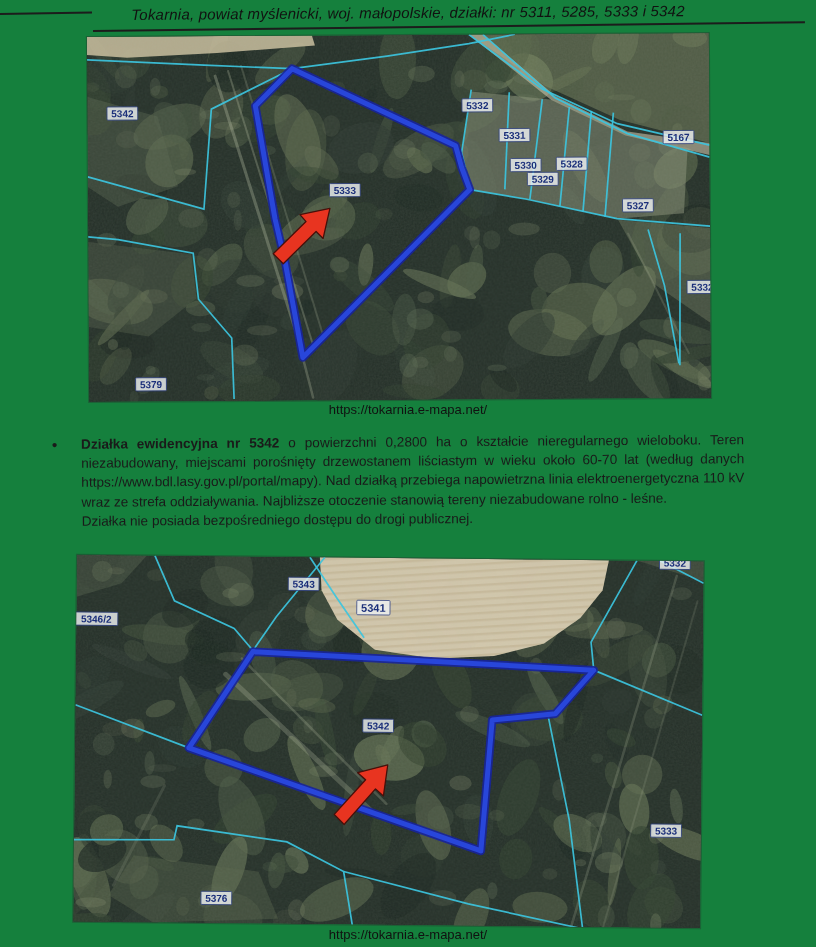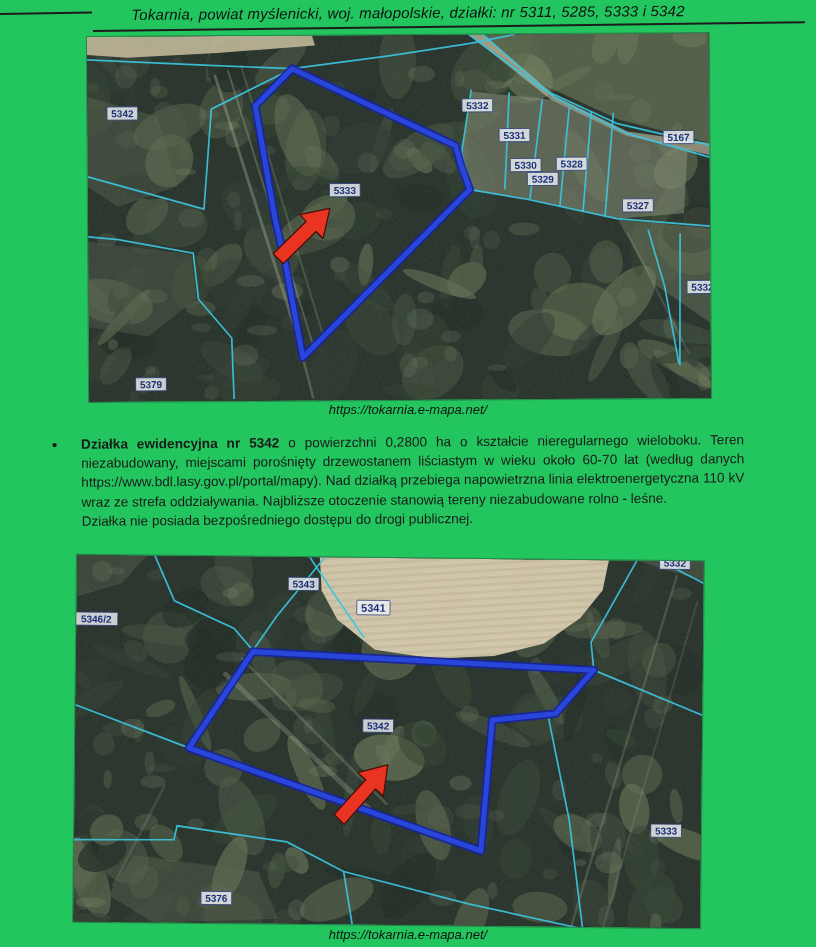--- a/index.html
+++ b/index.html
@@ -1,35 +1,35 @@
 <!DOCTYPE html>
 <html><head>
 <meta charset="utf-8">
 <style>
   html,body{margin:0;padding:0;background:#e8e8e4;}
   .page{
     position:relative;width:816px;height:947px;margin:0 auto;
-    background:#22c55e;overflow:hidden;
+    background:#15803d;overflow:hidden;
     font-family:"Liberation Sans",sans-serif;color:#1a1a1a;
   }
   .rule{position:absolute;background:#1c1c1c;height:2px;}
   .rule-short{left:0;top:13px;width:92px;transform:rotate(-1deg);transform-origin:left center;}
   .rule-long{left:93px;top:30px;width:712px;transform:rotate(-0.7deg);transform-origin:left center;}
   .header-title{
     position:absolute;left:0;top:4px;width:100%;text-align:center;
     font-size:15px;font-style:italic;letter-spacing:0.2px;color:#111;
     transform:rotate(-0.4deg);
   }
   .mapfig{position:absolute;outline:1px solid rgba(40,50,45,.4);}
   .map1{left:88px;top:35px;width:622px;height:365px;transform:rotate(-0.35deg);}
   .map2{left:75px;top:558px;width:627px;height:367px;transform:rotate(0.6deg);}
   .mapfig svg{display:block;width:100%;height:100%;}
   .caption{
     position:absolute;left:0;width:100%;text-align:center;
-    font-size:13px;font-style:italic;color:#111;
+    font-size:13px;color:#111;
   }
   .caption1{top:402px;}
   .caption2{top:927px;}
   .bullet-item{position:absolute;left:52px;top:435px;width:692px;transform:rotate(-0.4deg);transform-origin:left top;}
   .bullet-marker{position:absolute;left:0;top:1px;font-size:15px;font-weight:bold;}
   .bullet-text{margin-left:29px;width:663px;font-size:13.6px;line-height:19.2px;}
   .bullet-text p{margin:0;}
   .p-just{text-align:justify;}
   .b{font-weight:bold;}
 </style>

